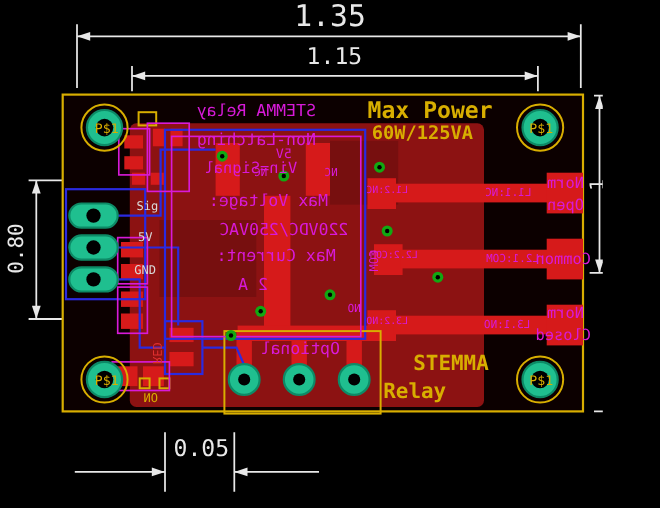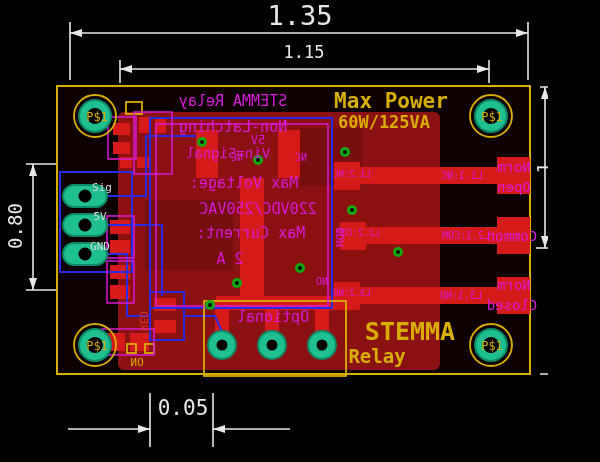--- a/index.html
+++ b/index.html
@@ -14,21 +14,21 @@
   .stage svg{position:absolute;left:0;top:0;}
   .txt{position:absolute;white-space:nowrap;line-height:1;transform:translate(-50%,-50%);}
   .mx{transform:translate(-50%,-50%) scaleX(-1);}
   .r-90{transform:translate(-50%,-50%) rotate(-90deg);}
   .rvm{transform:translate(-50%,-50%) rotate(-90deg) scaleX(-1);}
   .rvm2{transform:translate(-50%,-50%) rotate(90deg) scaleX(-1);}
   .c-dim{color:var(--dimension-white);}
   .c-yel{color:var(--silk-top-yellow);}
   .c-mag{color:var(--silk-bottom-magenta);}
   .c-red{color:var(--led-text-red);}
-  .c-wht{color:#d8d8d8;}
+  .c-wht{color:#d8d8d8;margin-left:32px;}
   .bold{font-weight:bold;}
   .dim{stroke:var(--dimension-white);stroke-width:1.6;fill:none;}
   .dimf{fill:var(--dimension-white);}
   .brd{fill:#0c0000;stroke:var(--silk-top-yellow);stroke-width:2;}
   .pour{fill:var(--copper-pour);}
   .pour2{fill:#6e0e0e;opacity:.7;}
   .cu{fill:var(--copper-top);}
   .blue{stroke:var(--bottom-trace-blue);stroke-width:2;fill:none;}
   .teal{fill:var(--pad-teal);stroke:#0d8a66;stroke-width:2;}
   .hole{fill:#000;}
@@ -196,29 +196,29 @@
     <circle class="via" cx="300" cy="268" r="5"></circle>
         <circle class="hole" cx="300" cy="268" r="2"></circle>
     <circle class="via" cx="237" cy="283" r="5"></circle>
         <circle class="hole" cx="237" cy="283" r="2"></circle>
     <circle class="via" cx="210" cy="305" r="5"></circle>
         <circle class="hole" cx="210" cy="305" r="2"></circle>
   </g>
 </svg>
 
 <div class="txt c-dim" style="left:300px;top:15px;font-size:27px">1.35</div>
-<div class="txt c-dim" style="left:304px;top:52px;font-size:17px">1.15</div>
+<div class="txt c-dim" style="left:304px;top:52px;font-size:21px">1.15</div>
 <div class="txt c-dim r-90" style="left:15px;top:226px;font-size:19px">0.80</div>
 <div class="txt c-dim r-90" style="left:544px;top:168px;font-size:18px">1</div>
 <div class="txt c-dim r-90" style="left:566px;top:230px;font-size:19px">0.85</div>
 <div class="txt c-dim" style="left:183px;top:408px;font-size:21px">0.05</div>
 
 <div class="txt c-yel bold" style="left:391px;top:101px;font-size:21px">Max Power</div>
 <div class="txt c-yel bold" style="left:384px;top:122px;font-size:17px">60W/125VA</div>
-<div class="txt c-yel bold" style="left:410px;top:331px;font-size:25px">STEMMA</div>
+<div class="txt c-yel bold" style="left:410px;top:331px;font-size:19px">STEMMA</div>
 <div class="txt c-yel bold" style="left:377px;top:356px;font-size:19px">Relay</div>
 <div class="txt c-yel" style="left:97px;top:117px;font-size:12px">P$1</div>
 <div class="txt c-yel" style="left:492px;top:117px;font-size:12px">P$1</div>
 <div class="txt c-yel" style="left:97px;top:346px;font-size:12px">P$1</div>
 <div class="txt c-yel" style="left:492px;top:346px;font-size:12px">P$1</div>
 <div class="txt c-yel mx" style="left:137px;top:362px;font-size:11px">ON</div>
 
 <div class="txt c-wht" style="left:102px;top:187px;font-size:11px">Sig</div>
 <div class="txt c-wht" style="left:100px;top:216px;font-size:11px">5V</div>
 <div class="txt c-wht" style="left:100px;top:246px;font-size:11px">GND</div>

